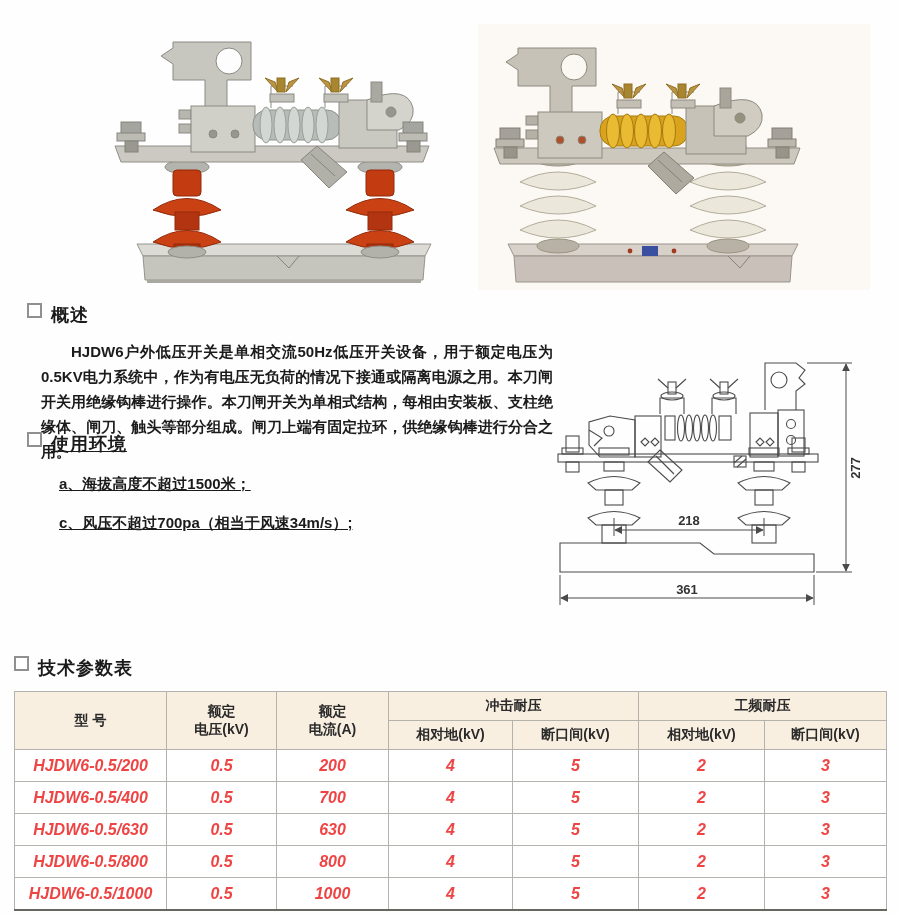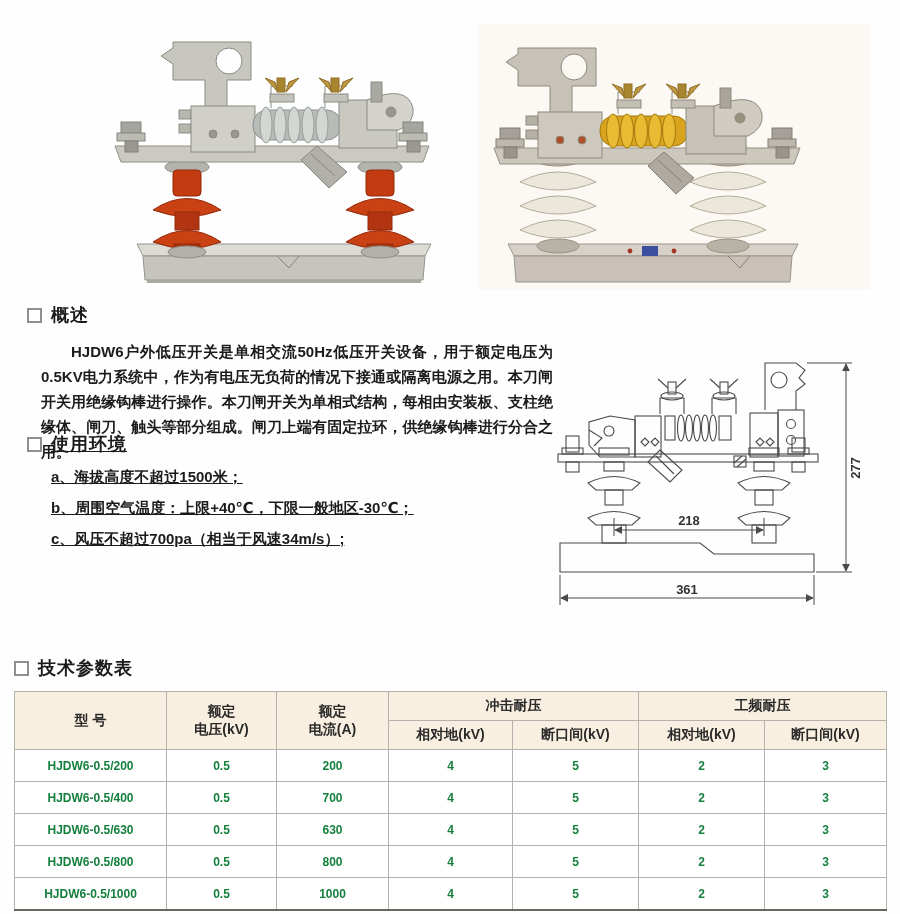--- a/index.html
+++ b/index.html
@@ -1,36 +1,36 @@
 <!DOCTYPE html>
 <html><head>
 <meta charset="utf-8">
 <style>
   html,body{margin:0;padding:0;background:#ffffff;}
   .page{position:relative;width:900px;height:914px;background:#fefefe;overflow:hidden;
         font-family:"Liberation Sans","DejaVu Sans",sans-serif;color:#1b1b1b;}
   .photo{position:absolute;}
   .photo-left{left:95px;top:20px;}
   .photo-right{left:478px;top:24px;}
-  .sec-head{display:flex;align-items:center;gap:9px;font-size:18px;font-weight:bold;letter-spacing:1px;}
+  .sec-head{display:flex;gap:9px;font-size:18px;font-weight:bold;letter-spacing:1px;}
   .sq{width:11px;height:11px;border:2px solid #909090;flex:0 0 auto;background:#fff;}
   .overview{position:absolute;top:303px;left:27px;width:545px;}
   .overview-body{margin:12px 12px 0 14px;width:512px;font-size:15px;font-weight:bold;
                  line-height:25px;text-indent:2em;text-align:justify;}
   .env{position:absolute;top:432px;left:27px;width:610px;text-decoration:underline;}
   .env-list{margin:9px 0 0 16px;padding:0;list-style:none;font-size:15px;font-weight:bold;line-height:23px;}
-  .env-list li{margin:8px;}
+  .env-list li{margin:16px;}
   .env-item-f{width:575px;padding-left:17px;text-indent:-17px;text-align:justify;}
   .drawing{position:absolute;top:350px;left:552px;width:345px;height:262px;}
   .params{position:absolute;top:656px;left:14px;width:872px;}
   table.tech{border-collapse:collapse;width:872px;table-layout:fixed;margin-top:11px;
              border:1px solid #aeada7;border-bottom:2px solid #67665f;}
   table.tech th,table.tech td{border:1px solid #b3b2ac;text-align:center;font-weight:bold;}
   table.tech thead th{background:#f9efe0;font-size:14px;height:28px;padding:0 2px;color:#2a2a2a;}
-  table.tech tbody td{font-size:12px;height:29px;background:#ffffff;color:#15803d;}
+  table.tech tbody td{font-size:16px;height:29px;background:#ffffff;color:#ef4444;font-style:italic;}
   .preline{white-space:pre-line;}
   svg text{font-family:"Liberation Sans","DejaVu Sans",sans-serif;}
 </style>
 </head>
 <body>
 
 <div class="page">
 
   <svg class="photo photo-left" width="370" height="272" viewBox="0 0 370 272">
     <g stroke="#94948d" stroke-width="1">
@@ -203,21 +203,20 @@
     <p class="overview-body">HJDW6户外低压开关是单相交流50Hz低压开关设备，用于额定电压为0.5KV电力系统中，作为有电压无负荷的情况下接通或隔离电源之用。本刀闸开关用绝缘钩棒进行操作。本刀闸开关为单相式结构，每相由安装板、支柱绝缘体、闸刀、触头等部分组成。闸刀上端有固定拉环，供绝缘钩棒进行分合之用。</p>
   </section>
 
   <section class="env">
     <div class="sec-head">
       <span class="sq"></span>
       <span>使用环境</span>
     </div>
     <ul class="env-list">
       <li>a、海拔高度不超过1500米；</li>
-      <li>b、周围空气温度：上限+40℃，下限一般地区-30℃；</li>
       <li>c、风压不超过700pa（相当于风速34m/s）;</li>
     </ul>
   </section>
 
   <svg class="drawing" width="345" height="262" viewBox="0 0 345 262">
     <defs>
       <marker id="arr" viewBox="0 0 10 10" refX="9" refY="5" markerWidth="8" markerHeight="8" orient="auto-start-reverse">
         <path d="M0,0 L10,5 L0,10 Z" fill="#4a4a4a"></path>
       </marker>
     </defs>

